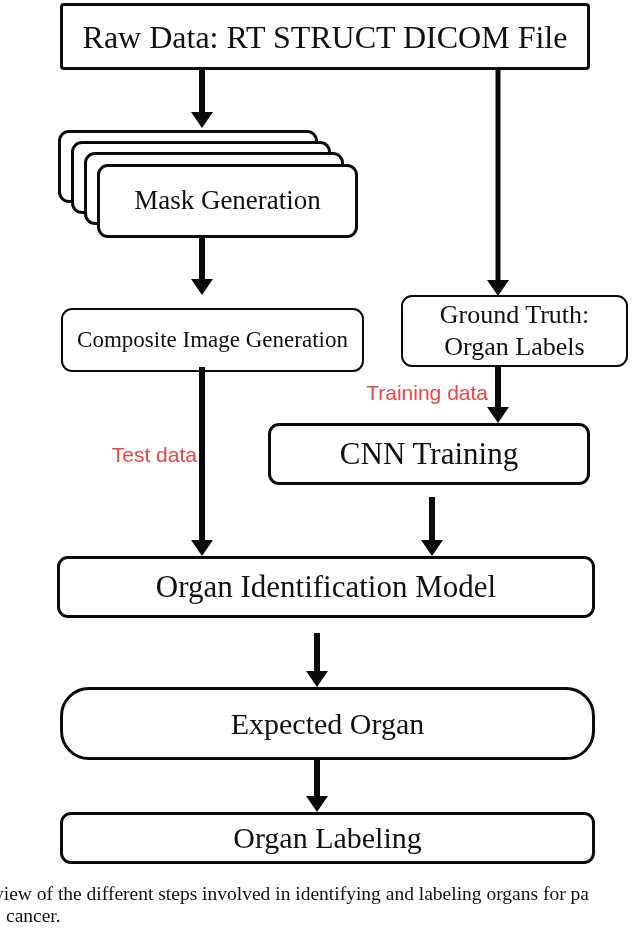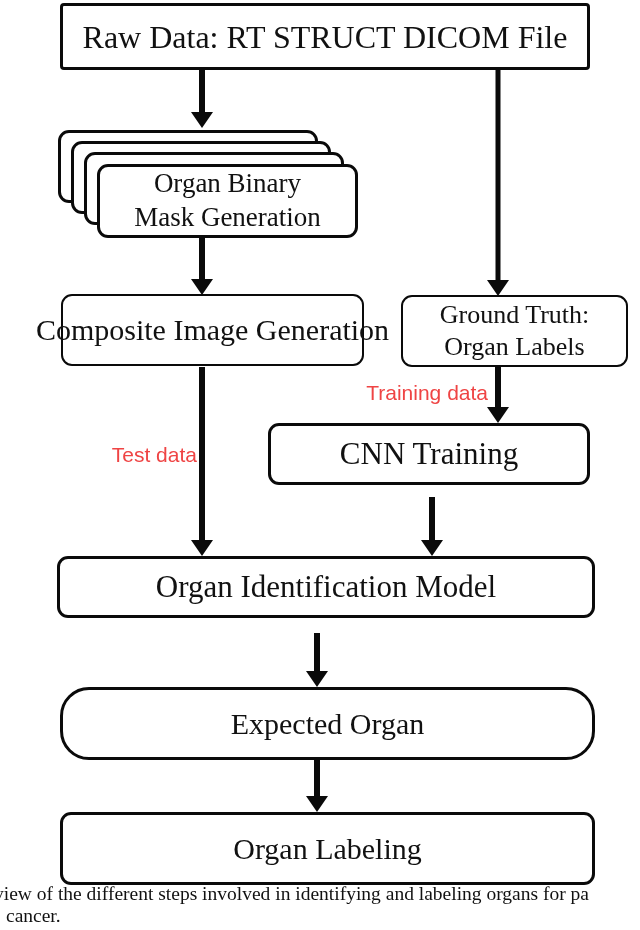--- a/index.html
+++ b/index.html
@@ -94,30 +94,29 @@
 
 <div class="arrow" style="left:487px; top:70px; height:226px;">
   <div class="shaft" style="width:5px;"></div>
   <div class="head"></div>
 </div>
 
 <div class="stack-layer" style="left:58px; top:130px; width:260px; height:73px;"></div>
 <div class="stack-layer" style="left:71px; top:141px; width:260px; height:73px;"></div>
 <div class="stack-layer" style="left:84px; top:152px; width:260px; height:73px;"></div>
 <div class="node" style="left:97px; top:164px; width:261px; height:74px; font-size:27px;">
-  <div class="ln">Organ Binary</div>
   <div class="ln">Mask Generation</div>
 </div>
 
 <div class="arrow" style="left:191px; top:238px; height:57px;">
   <div class="shaft"></div>
   <div class="head"></div>
 </div>
 
-<div class="node" style="left:61px; top:294px; width:303px; height:72px; font-size:30px; border-width:2.5px;">
+<div class="node" style="left:61px; top:308px; width:303px; height:64px; font-size:23px; border-width:2.5px;">
   <div class="ln">Composite Image Generation</div>
 </div>
 
 <div class="node" style="left:401px; top:295px; width:227px; height:72px; font-size:26px; border-width:2.5px;">
   <div class="ln">Ground Truth:</div>
   <div class="ln">Organ Labels</div>
 </div>
 
 <div class="edge-label" style="left:340px; top:381px; width:148px;">Training data</div>
 
@@ -153,20 +152,20 @@
 
 <div class="node" style="left:60px; top:687px; width:535px; height:73px; font-size:30px;border-radius:29px;">
   <div class="ln">Expected Organ</div>
 </div>
 
 <div class="arrow" style="left:306px; top:760px; height:52px;">
   <div class="shaft"></div>
   <div class="head"></div>
 </div>
 
-<div class="node" style="left:60px; top:812px; width:535px; height:73px; font-size:30px;">
+<div class="node" style="left:60px; top:812px; width:535px; height:52px; font-size:30px;">
   <div class="ln">Organ Labeling</div>
 </div>
 
 <div class="caption">
   <div class="c1">view of the different steps involved in identifying and labeling organs for pa</div>
   <div class="c2">cancer.</div>
 </div>
 
 </body></html>

